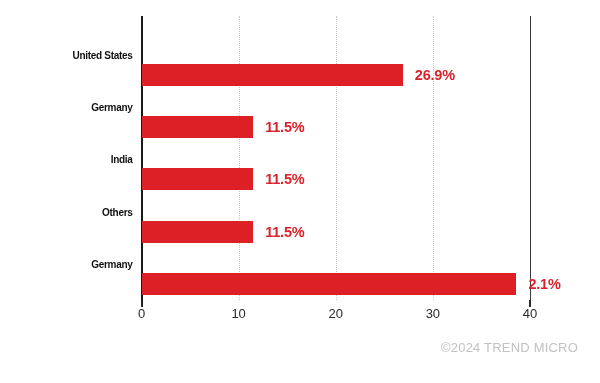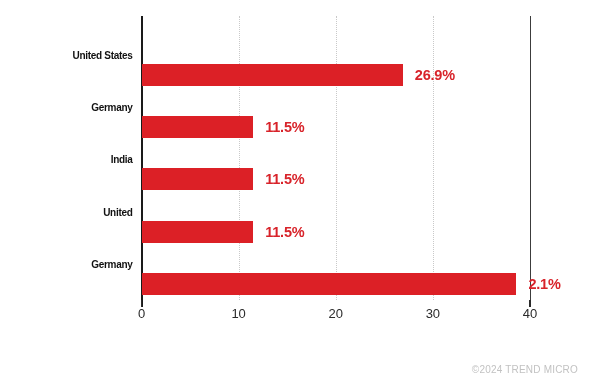--- a/index.html
+++ b/index.html
@@ -104,22 +104,22 @@
     top: 306px;
     transform: translateX(-50%);
     font-size: 13px;
     color: #2b2b2b;
     font-family: "Liberation Sans", sans-serif;
   }
 
   .copyright {
     position: absolute;
     right: 22px;
-    bottom: 8px;
-    font-size: 10px;
+    bottom: 28px;
+    font-size: 13px;
     color: #c2c2c2;
     letter-spacing: 0.2px;
     font-family: "Liberation Sans", sans-serif;
     margin-left: 18px;
   }
 </style>
 </head>
 <body>
 
 <div id="chart-root">
@@ -150,21 +150,21 @@
       <div class="bar-row" style="top: 241px; width: 388.5px;">
         <div class="bar" style="width: 374.902px; background: rgb(220, 32, 38);"></div>
         <div class="bar-value" style="left: 386.902px; color: rgb(216, 35, 42);">2.1%</div>
       </div>
     </div>
 
   <div id="labels-layer">
       <div class="cat-label" style="right: 467.5px; top: 50px; color: rgb(17, 17, 17);">United States</div>
       <div class="cat-label" style="right: 467.5px; top: 102px; color: rgb(17, 17, 17); margin-left: 44px;">Germany</div>
       <div class="cat-label" style="right: 467.5px; top: 154px; color: rgb(17, 17, 17);">India</div>
-      <div class="cat-label" style="right: 467.5px; top: 207px; color: rgb(17, 17, 17);">United</div>
+      <div class="cat-label" style="right: 467.5px; top: 207px; color: rgb(17, 17, 17);">Others</div>
       <div class="cat-label" style="right: 467.5px; top: 259px; color: rgb(17, 17, 17);">Germany</div>
     </div>
   <div id="ticks-layer">
       <div class="tick-mark" style="left: 140.8px;"></div>
       <div class="tick-label" style="left: 141.5px;">0</div>
       <div class="tick-label" style="left: 238.625px;">10</div>
       <div class="tick-label" style="left: 335.75px;">20</div>
       <div class="tick-label" style="left: 432.875px;">30</div>
       <div class="tick-mark" style="left: 529.3px;"></div>
       <div class="tick-label" style="left: 530px;">40</div>

